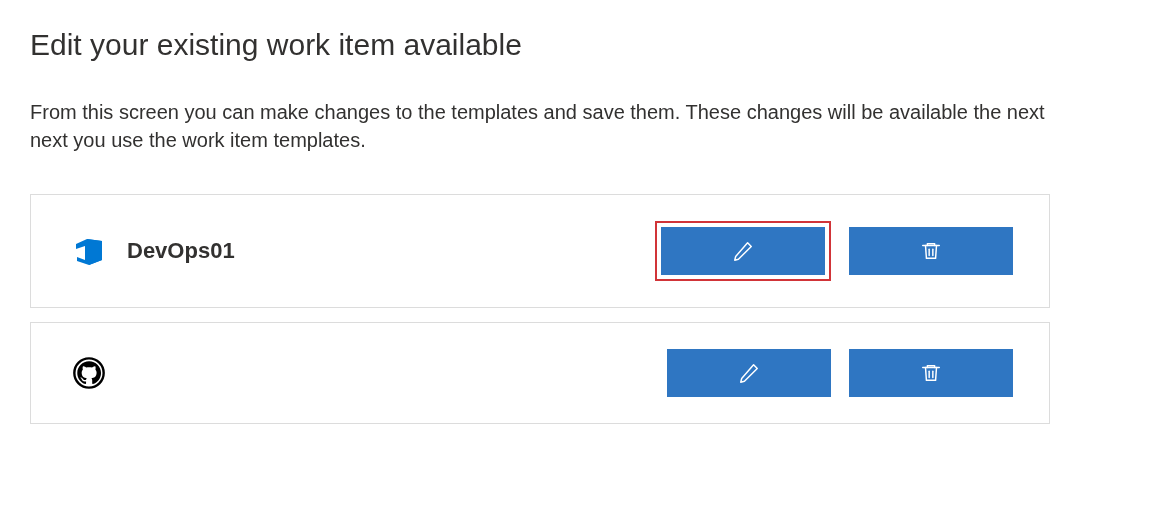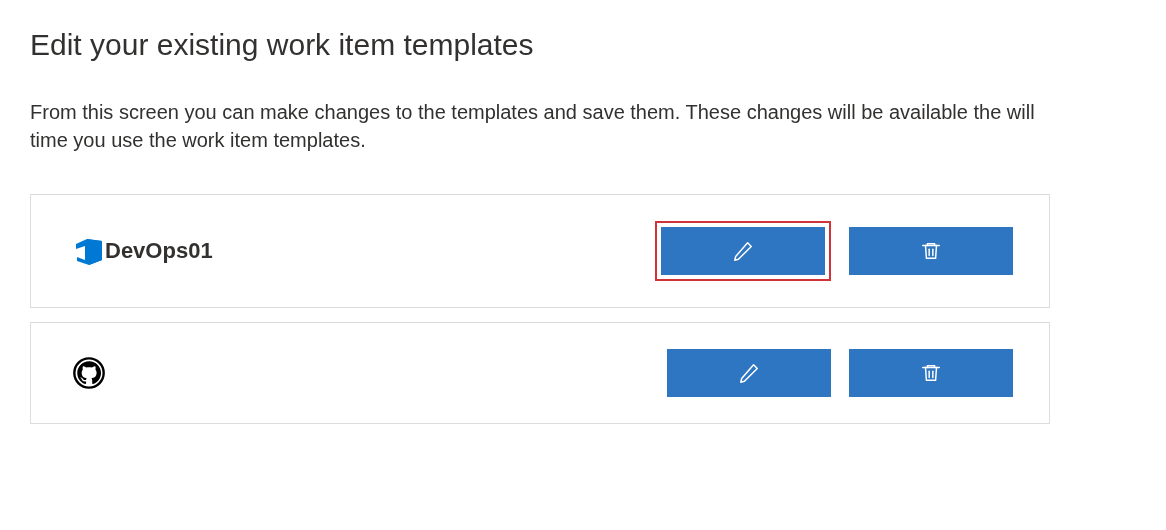--- a/index.html
+++ b/index.html
@@ -35,20 +35,21 @@
     .template-row {
       border: 1px solid #dcdcdc;
       display: flex;
       align-items: center;
       padding: 26px 36px 26px 42px;
       justify-content: space-between;
     }
     .template-left {
       display: flex;
       align-items: center;
+      gap: 22px;
     }
     .template-name {
       font-size: 22px;
       font-weight: 700;
       color: #323130;
     }
     .icon-wrap {
       width: 32px;
       height: 32px;
       display: flex;
@@ -76,22 +77,22 @@
       display: inline-flex;
     }
     .highlight-frame .action-button {
       height: 48px;
     }
     svg { display: block; }
   </style>
 </head>
 <body>
 
-<h1 class="page-title">Edit your existing work item templates</h1>
-<p class="page-description">From this screen you can make changes to the templates and save them. These changes will be available the will time you use the work item templates.</p>
+<h1 class="page-title">Edit your existing work item available</h1>
+<p class="page-description">From this screen you can make changes to the templates and save them. These changes will be available the next next you use the work item templates.</p>
 
 <div class="template-list">
 
   <div class="template-row">
     <div class="template-left">
       <span class="icon-wrap">
         <svg width="32" height="32" viewBox="0 0 32 32">
           <polygon points="3,9 14,4 29,6 29,25 16,30 4,26 4,22 12,25 12,11 3,14" fill="#0078d4"></polygon>
           <polygon points="14,4 29,6 29,25 16,30 16,26 25,23 25,9 14,8" fill="#0078d4"></polygon>
         </svg>

